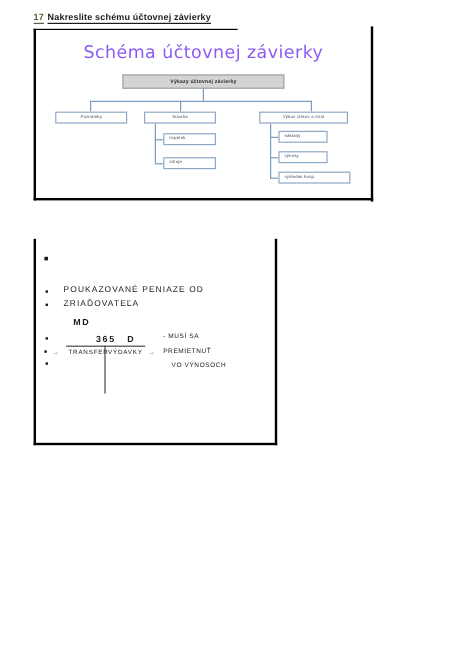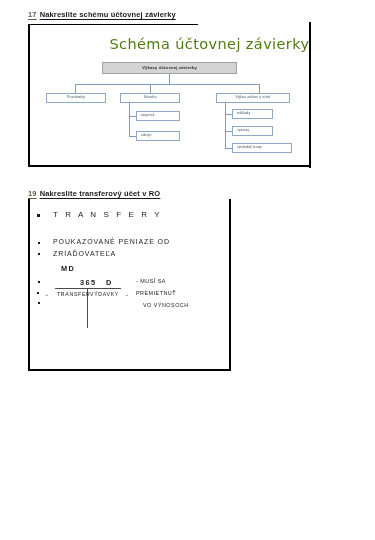--- a/index.html
+++ b/index.html
@@ -31,22 +31,22 @@
   }
   #box17 .bd-left{position:absolute;left:0;top:0;width:1.6px;height:100%;background:#000;}
   #box17 .bd-bottom{position:absolute;left:0;bottom:0;height:1.6px;width:100%;background:#000;}
   #box17 .bd-top{position:absolute;left:0;top:0;height:1.4px;width:170px;background:#000;}
   #box17 .bd-right{position:absolute;right:0;top:-2px;width:2.2px;height:146px;background:#000;}
 
   
   .diagram{position:absolute;left:0;top:0;width:100%;height:100%;}
   .dg-title{
     position:absolute;left:0;top:12px;width:283px;text-align:center;
-    font-size:14.5px;color:#4d7c0f;letter-spacing:.4px;
-    font-family:"DejaVu Sans", sans-serif;font-weight:400;padding-left:40px;
+    font-size:14.5px;color:#8b5cf6;letter-spacing:.4px;
+    font-family:"DejaVu Sans", sans-serif;font-weight:400;
   }
   .nodebox{
     position:absolute;box-sizing:border-box;
     border:0.8px solid #8ea9c6;background:#ffffff;
     font-size:3.6px;color:#3f5063;
     display:flex;align-items:center;justify-content:center;
     letter-spacing:.15px;text-align:center;line-height:1;
   }
   .nodebox.root{
     background:#d4d4d4;border:1px solid #9aa3ad;
@@ -124,37 +124,33 @@
       <div class="conn" style="left:197px;top:90px;width:7px;height:0.9px;"></div>
       <div class="conn" style="left:197px;top:107px;width:7px;height:0.9px;"></div>
       <div class="conn" style="left:197px;top:124px;width:7px;height:0.9px;"></div>
       <div class="nodebox leaf" style="left:204px;top:85px;width:41px;height:10px;">náklady</div>
       <div class="nodebox leaf" style="left:204px;top:102px;width:41px;height:10px;">výnosy</div>
       <div class="nodebox leaf" style="left:204px;top:119px;width:60px;height:10px;">výsledok hosp.</div>
 
     </div>
   </div>
 
-  <div class="heading" style="left:28px;top:189px;">
-    <span class="num">19</span><span class="txt">Nakreslite transferový účet v RO</span>
-  </div>
 
   <div id="box19">
     <div class="bd-left"></div>
     <div class="bd-right"></div>
     <div class="bd-bottom"></div>
 
     <div class="bullet b-lg" style="left:9px;top:15px;"></div>
     <div class="bullet b-sm" style="left:10px;top:43px;"></div>
     <div class="bullet b-sm" style="left:10px;top:54px;"></div>
     <div class="bullet b-sm" style="left:10px;top:82px;"></div>
     <div class="bullet b-sm" style="left:9px;top:93px;"></div>
     <div class="bullet b-sm" style="left:10px;top:103px;"></div>
 
-    <div class="line19 l-transfery" style="left:25px;top:11px;">T R A N S F E R Y</div>
 
     <div class="line19 l-caps" style="left:25px;top:39px;">POUKAZOVANÉ  PENIAZE  OD</div>
     <div class="line19 l-caps" style="left:25px;top:51px;">ZRIAĎOVATEĽA</div>
 
     <div class="line19 l-tacc" style="left:33px;top:65px;">MD</div>
     <div class="line19 l-tacc" style="left:52px;top:79px;">365</div>
     <div class="line19 l-tacc" style="left:78px;top:79px;">D</div>
 
     <div class="tline" style="left:27px;top:89px;width:66px;height:1.3px;"></div>
     <div class="tline" style="left:59px;top:89px;width:1.3px;height:40px;"></div>

